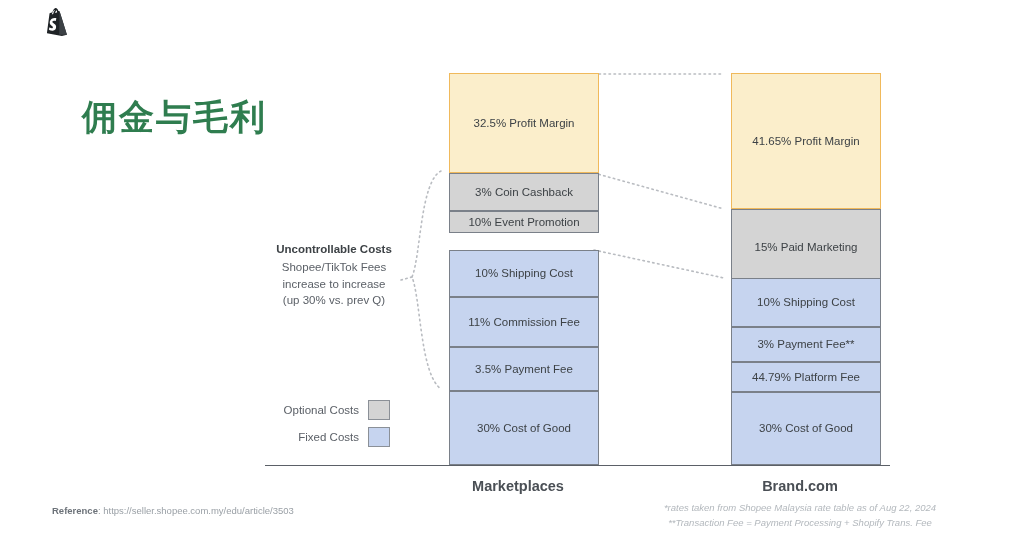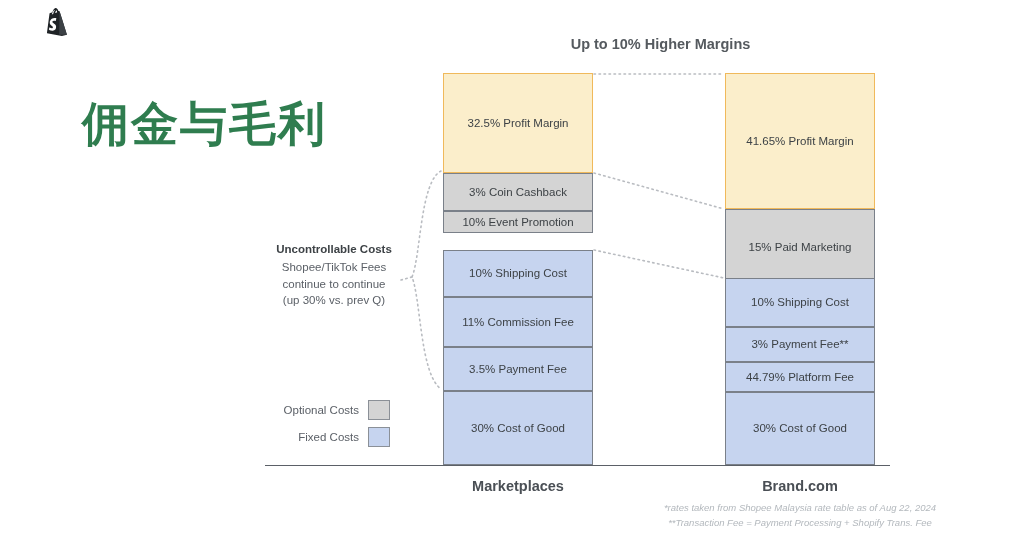--- a/index.html
+++ b/index.html
@@ -9,40 +9,40 @@
     -webkit-font-smoothing:antialiased;
   }
   .slide{position:absolute;inset:0;}
 
   
   .logo{position:absolute;left:42px;top:8px;width:26px;height:30px;}
 
   
   .zh-title{
     position:absolute;left:82px;top:97px;
-    font-size:47px;font-weight:bold;color:#2f7d4f;
+    font-size:35px;font-weight:bold;color:#2f7d4f;
     letter-spacing:2px;line-height:1.15;white-space:nowrap;
   }
 
   
   .chart-title{
     position:absolute;left:443px;top:36px;width:435px;
     text-align:center;font-size:14.5px;font-weight:bold;color:#555a5f;
   }
 
   
   .plot{position:absolute;left:0;top:0;width:1024px;height:536px;}
   .axis-line{
     position:absolute;left:265px;top:465px;width:625px;height:1px;background:#5b6067;
   }
   .bar{position:absolute;width:150px;}
   .bar-left{left:443px;}
   .bar-right{left:725px;}
   .seg{
-    position:absolute;left:0;width:100%;
+    position:absolute;left:6px;width:100%;
     box-sizing:border-box;
     display:flex;align-items:center;justify-content:center;
     font-size:11.5px;color:#3d4246;text-align:center;line-height:1.25;
   }
   .seg.yellow{background:#fbeecb;border:1px solid #f0b95b;}
   .seg.gray{background:#d4d4d4;border:1px solid #7a8089;}
   .seg.blue{background:#c6d4ef;border:1px solid #7a8089;}
 
   .axis-label{
     position:absolute;width:190px;text-align:center;
@@ -85,21 +85,20 @@
   <div class="logo">
     <svg viewBox="0 0 26 30" width="26" height="30" aria-hidden="true">
       <path d="M17.5 3.2c-.3-.2-.7-.3-1.1-.2-.5-1.5-1.4-2.6-2.7-2.9-.2 0-.4 0-.6.1-1.3.5-2.2 2-2.7 4.1l-2.1.6c-.6.2-.7.2-.8.8C7.4 6.3 5 25.3 5 25.3L19.9 28 25 26.8S17.8 3.4 17.5 3.2zM14.8 4.6l-1.7.5c.3-1.4.9-2.5 1.5-2.9.3.5.5 1.3.5 2.4h-.3zM12.6 1.9c.2 0 .3 0 .4.1-.8.8-1.5 2.2-1.8 4.1l-1.4.4c.5-1.8 1.4-3.9 2.8-4.6z" fill="#1f2326"></path>
       <path d="M17.5 3.2l-.3 23.6L25 26.8 17.5 3.2z" fill="#3c4145"></path>
       <path d="M14.4 10.3l-.7 2.7s-.8-.4-1.8-.3c-1.5.1-1.5 1-1.5 1.3.1 1.3 3.5 1.6 3.7 4.6.2 2.4-1.2 4-3.3 4.1-2.5.2-3.9-1.3-3.9-1.3l.5-2.2s1.4 1.1 2.5 1c.7 0 1-.6 1-1 -.1-1.7-2.9-1.6-3.1-4.3-.2-2.3 1.3-4.7 4.7-4.9 1.4-.1 2.1.3 2.1.3z" fill="#ffffff"></path>
     </svg>
   </div>
 
   <div class="zh-title">佣金与毛利</div>
 
-  <div class="chart-title">Up to 10% Higher Margins</div>
 
   <svg class="overlay">
     <g stroke="#b9bcc1" stroke-width="1.6" stroke-dasharray="1.5 3.5" fill="none" stroke-linecap="round">
       <line x1="594" y1="74" x2="724" y2="74"></line>
       <line x1="594" y1="173" x2="724" y2="209"></line>
       <line x1="594" y1="250" x2="724" y2="278"></line>
       <path d="M441 171 C 420 182, 421 255, 412 277 C 421 300, 420 374, 441 389"></path>
       <line x1="412" y1="277" x2="401" y2="280"></line>
     </g>
   </svg>
@@ -127,34 +126,37 @@
       <div class="seg blue" style="top:392px;height:73px;">30% Cost of Good</div>
     </div>
 
     <div class="axis-label left">Marketplaces</div>
     <div class="axis-label right">Brand.com</div>
   </div>
 
   <div class="annot">
     <span class="hd">Uncontrollable Costs</span>
     <span>Shopee/TikTok Fees</span><br>
-    <span>continue to continue</span><br>
+    <span>increase to increase</span><br>
     <span>(up 30% vs. prev Q)</span>
   </div>
 
   <div class="legend">
     <div class="legend-row">
       <span class="lbl">Optional Costs</span>
       <span class="swatch gray"></span>
     </div>
     <div class="legend-row">
       <span class="lbl">Fixed Costs</span>
       <span class="swatch blue"></span>
     </div>
   </div>
 
+  <div class="reference">
+    <b>Reference</b><span>: </span><span>https://seller.shopee.com.my/edu/article/3503</span>
+  </div>
 
   <div class="footnotes">
     <div>*rates taken from Shopee Malaysia rate table as of Aug 22, 2024</div>
     <div>**Transaction Fee = Payment Processing + Shopify Trans. Fee</div>
   </div>
 
 </div>
 
 </body></html>

